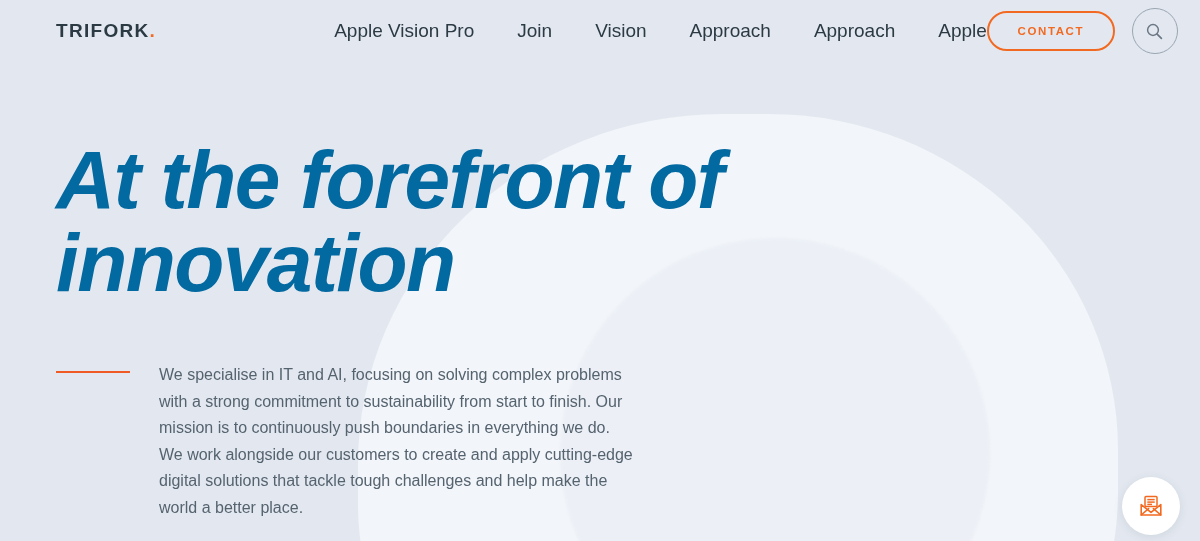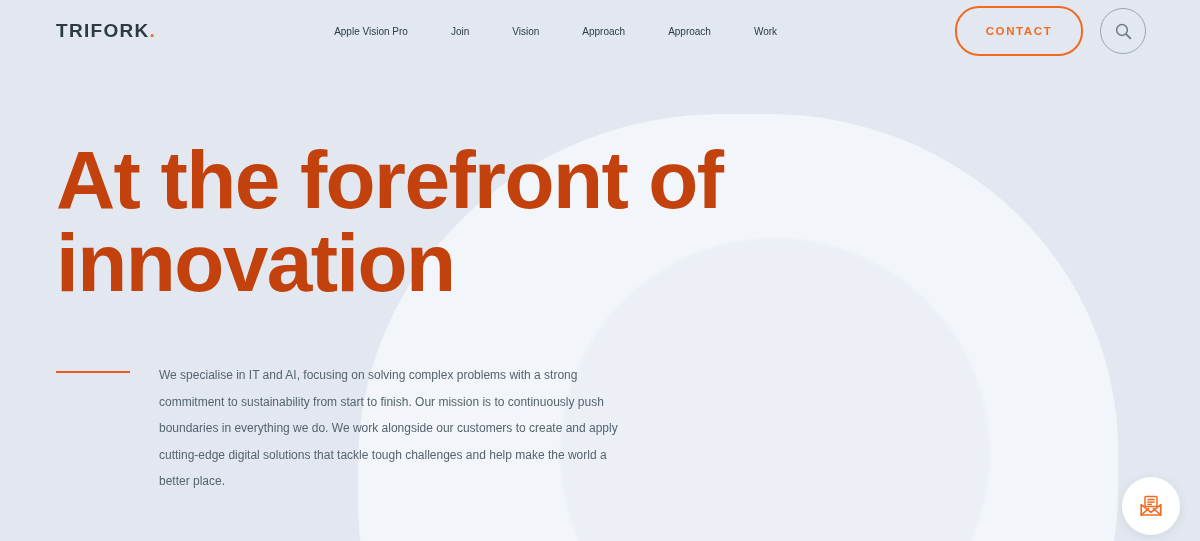--- a/index.html
+++ b/index.html
@@ -46,56 +46,56 @@
     filter: blur(1px);
   }
 
   
   .header {
     position: relative;
     z-index: 5;
     height: 62px;
     display: flex;
     align-items: center;
-    padding: 0 54px 0 56px;
+    padding: 0 34px 0 56px;
   }
 
   .logo {
     font-size: 19px;
     font-weight: 700;
     letter-spacing: 1.3px;
     color: #2b3a43;
     white-space: nowrap;
   }
   .logo-dot { color: #f26a21; }
 
   .nav {
     display: flex;
     align-items: center;
     gap: 43px;
     margin-left: 178px;
   }
 
   .nav-item {
-    font-size: 10px;
+    font-size: 19px;
     color: #2b3a43;
     white-space: nowrap;
     cursor: pointer;
   }
 
   .header-right {
     margin-left: auto;
     display: flex;
     align-items: center;
     gap: 17px;
   }
 
   .contact-btn {
     width: 128px;
-    height: 50px;
+    height: 40px;
     border: 2px solid #f26a21;
     border-radius: 24px;
     background: transparent;
     color: #f26a21;
     font-family: inherit;
     font-size: 11.5px;
     font-weight: 700;
     letter-spacing: 1.6px;
     cursor: pointer;
     display: flex;
@@ -121,42 +121,43 @@
     z-index: 4;
     padding-left: 56px;
     padding-top: 76px;
   }
 
   .hero-title {
     font-size: 82px;
     line-height: 83px;
     font-weight: 700;
     letter-spacing: -1.6px;
-    color: #c2410c;
+    color: #0369a1;
     max-width: 700px;
+    font-style: italic;
   }
 
   .hero-body {
     display: flex;
     align-items: flex-start;
     margin-top: 58px;
   }
 
   .rule {
     width: 74px;
     height: 2px;
     background: #f05a24;
     margin-top: 9px;
     flex: none;
   }
 
   .hero-text {
     margin-left: 29px;
     width: 474px;
-    font-size: 12px;
+    font-size: 16px;
     line-height: 26.6px;
     color: #55636f;
   }
 
   
   .news-fab {
     position: absolute;
     right: 20px;
     bottom: 6px;
     width: 58px;
@@ -183,21 +184,21 @@
 <header class="header">
 
   <div class="logo"><span>TRIFORK</span><span class="logo-dot">.</span></div>
 
   <nav class="nav">
     <span class="nav-item">Apple Vision Pro</span>
     <span class="nav-item">Join</span>
     <span class="nav-item">Vision</span>
     <span class="nav-item">Approach</span>
     <span class="nav-item">Approach</span>
-    <span class="nav-item">Work</span>
+    <span class="nav-item">Apple</span>
   </nav>
 
   <div class="header-right">
     <button class="contact-btn">CONTACT</button>
 
     <button class="search-btn">
       <svg width="19" height="19" viewBox="0 0 19 19">
         <circle cx="8" cy="8" r="5.4" fill="none" stroke="#6b7784" stroke-width="1.5"></circle>
         <line x1="12.1" y1="12.1" x2="16.4" y2="16.4" stroke="#6b7784" stroke-width="1.7" stroke-linecap="round"></line>
       </svg>

